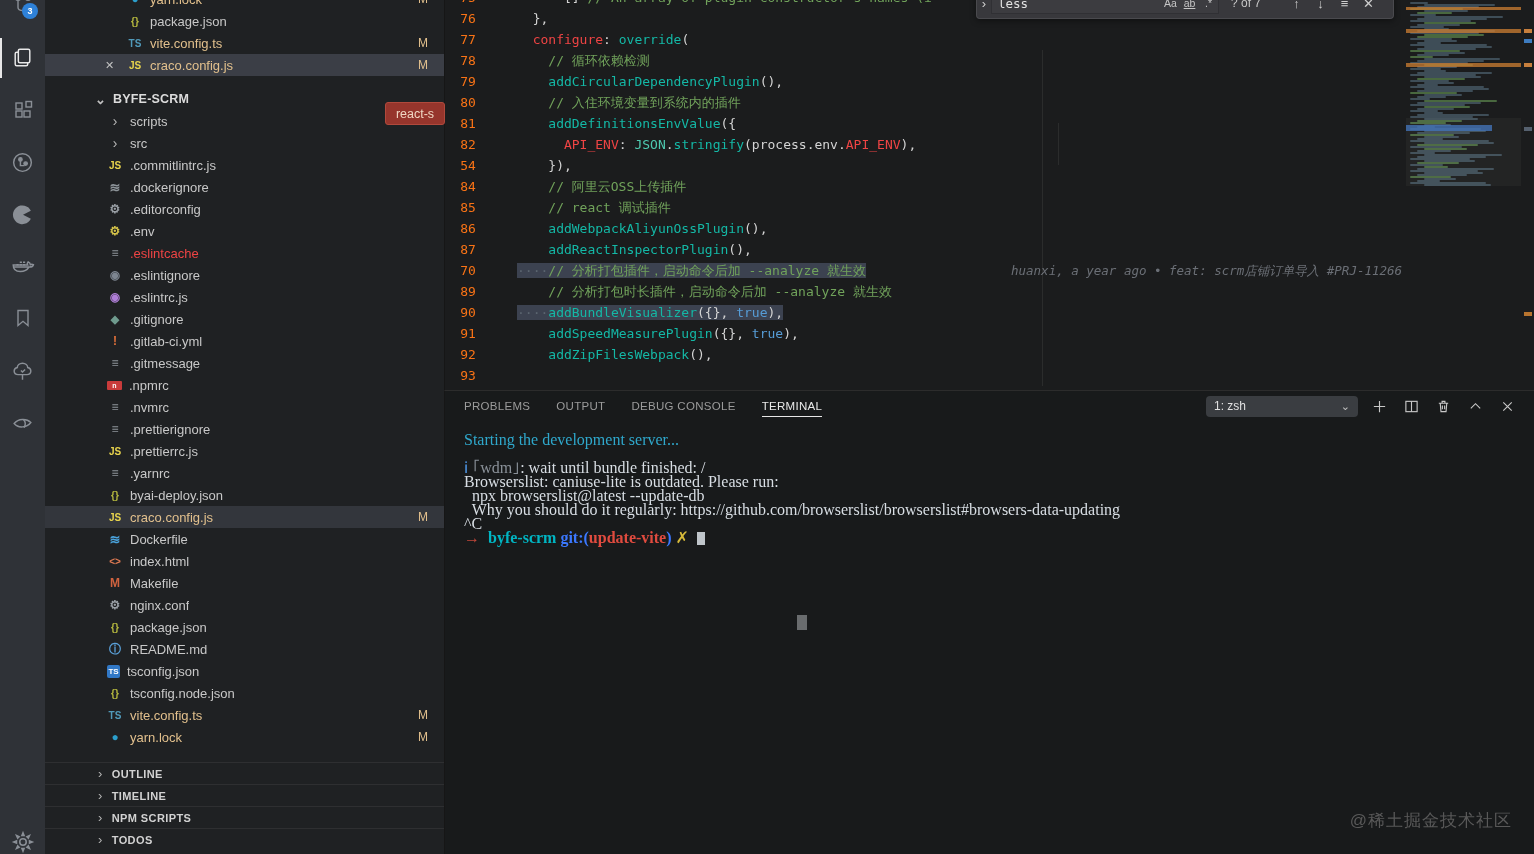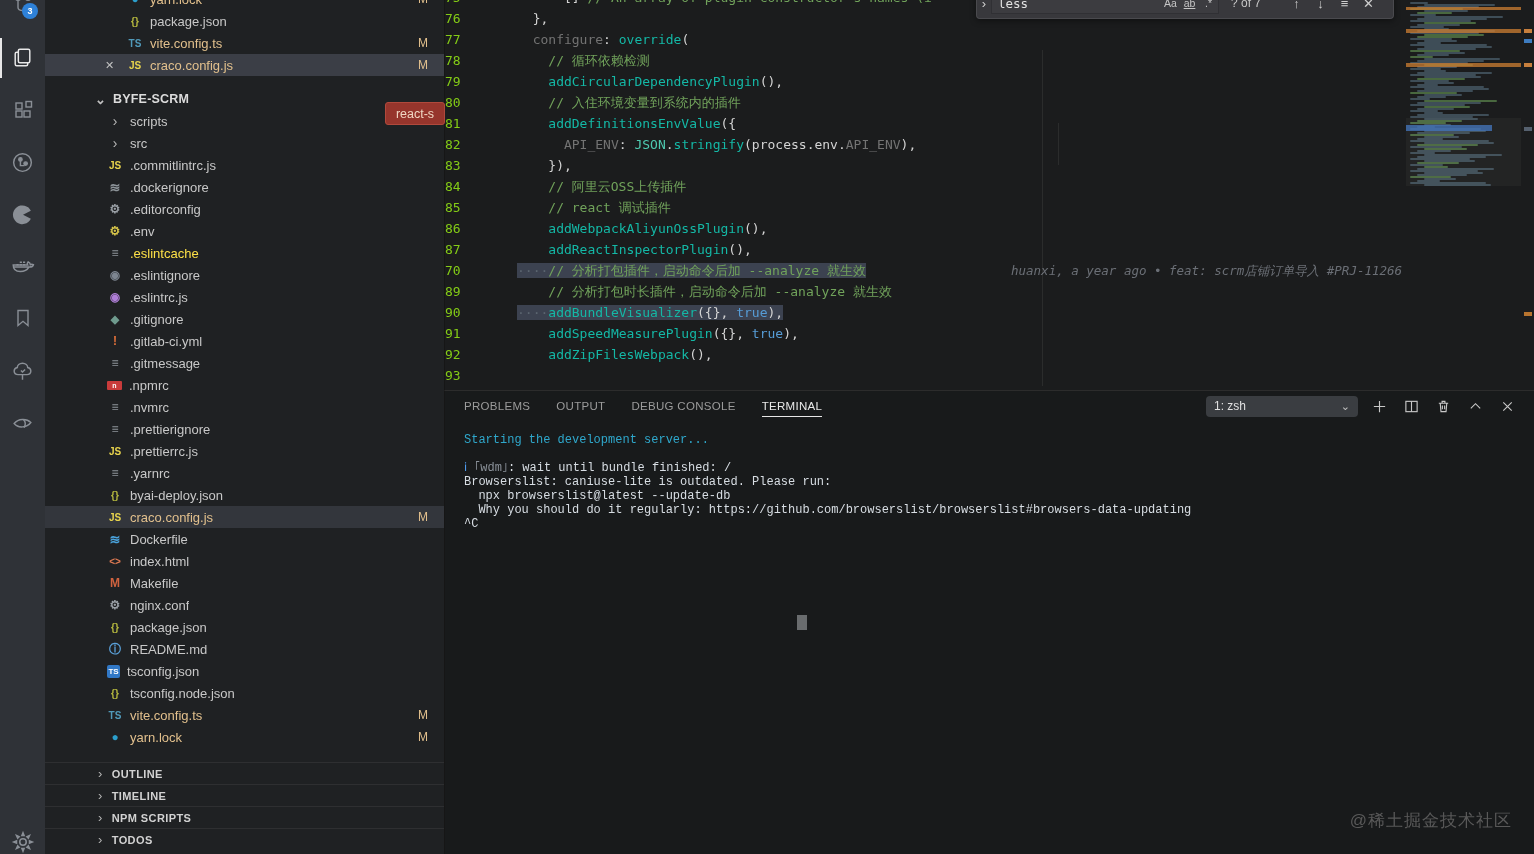--- a/index.html
+++ b/index.html
@@ -18,21 +18,21 @@
   
   #sidebar{position:absolute;left:45px;top:0;bottom:0;width:399px;background:#1f2123;overflow:hidden}
   .row{height:22px;display:flex;align-items:center;font-size:13px;color:#c8c8c8;position:relative;cursor:pointer;white-space:nowrap}
   .row.oe{padding-left:60px}
   .row.tree{padding-left:62px}
   .row .close-slot{width:22px;display:inline-flex;color:#c3c3c3;font-size:11px}
   .row .fi{width:16px;margin-right:7px;font-size:10px;font-weight:bold;display:inline-flex;justify-content:center;align-items:center;flex:none}
   .row .chev{width:16px;margin-right:7px;color:#b8b8b8;font-size:14px;display:inline-flex;justify-content:center}
   .row .lbl{overflow:hidden}
   .row .lbl.mod{color:#e2c08d}
-  .row .lbl.dim{color:#fde047}
+  .row .lbl.dim{color:#ef4444}
   .row .badge{position:absolute;right:16px;color:#e2c08d;font-size:12px}
   .row.active{background:#3b3e46}
   .row.selected{background:#33363c}
   .fi.js{color:#e8d44d}.fi.ts{color:#519aba}.fi.json{color:#b7ba3f}.fi.lines{color:#8d9499;font-size:12px}
   .fi.gear{color:#9aa0a6;font-size:12px}.fi.gearY{color:#d8c64a;font-size:12px}
   .fi.eslint{color:#b07fd8;font-size:12px}.fi.eslintG{color:#7d8590;font-size:12px}
   .fi.git{color:#6f9b8e;font-size:11px}.fi.gitlab{color:#e0703a;font-weight:900;font-size:12px}
   .fi.html{color:#e07b53;font-size:10px}.fi.make{color:#d0633f;font-size:12px}
   .fi.info{color:#5aa0d8;font-size:12px}.fi.yarn{color:#2b9ecb;font-size:12px}
   .fi.docker{color:#4aa3dc;font-size:13px}.fi.dockerG{color:#8d9499;font-size:13px}
@@ -44,25 +44,25 @@
   #bottom-sections{position:absolute;left:0;right:0;bottom:4px}
   .bsec{height:21px;border-top:1px solid #2e2f31;display:flex;align-items:center;padding-left:53px;
         font-size:11px;font-weight:bold;letter-spacing:.4px;color:#d2d2d2;cursor:pointer}
   .bsec .chev{margin-right:9px;font-size:13px;font-weight:normal;color:#b5b5b5}
   #overlay-badge{position:absolute;left:385px;top:102px;width:58px;height:21px;background:#96352c;border:1px solid #b0493c;
                  border-radius:3px;color:#f0d7c3;font-size:12.5px;display:flex;align-items:center;justify-content:center;z-index:9}
 
   
   #editor{position:absolute;left:444px;top:0;width:1090px;height:390px;background:#1b1c1d;overflow:hidden;border-left:1px solid #161616}
   #gutter{position:absolute;left:0;top:-13px;width:66px}
-  .ln{height:21px;line-height:21px;text-align:left;width:46px;color:#84cc16;font-family:"DejaVu Sans Mono",monospace;font-size:13px}
+  .ln{height:21px;line-height:21px;text-align:center;width:46px;color:#f97316;font-family:"DejaVu Sans Mono",monospace;font-size:13px}
   #code{position:absolute;left:66px;top:-13px;right:130px}
   .cl{position:relative;height:21px;line-height:21px;white-space:pre;font-family:"DejaVu Sans Mono",monospace;font-size:13px;padding-left:6px;color:#d4d4d4;cursor:text}
   .cl .comment{color:#71a35b}
-  .cl .prop{color:#737373}
+  .cl .prop{color:#ef4444}
   .cl .fn{color:#14b8a6}
   .cl .cls{color:#4ec9b0}
   .cl .kw{color:#569cd6}
   .cl .ws{color:#5b6570}
   .cl .sel{background:#3c4250}
   .cl .blame{position:absolute;left:500px;top:0;font-style:italic;color:#6b6f76;font-size:12.5px;background:none}
   .iguide{position:absolute;width:0;border-left:1px solid rgba(255,255,255,.07)}
 
   
   #findwidget{position:absolute;left:531px;top:-12px;width:416px;height:30px;background:#38383c;border:1px solid #4a4a4e;border-top:none;
@@ -87,21 +87,21 @@
   #panel{position:absolute;left:444px;top:390px;right:0;bottom:0;background:#181a1b;border-top:1px solid #2c2c2c;border-left:1px solid #161616}
   #panel-tabs{position:absolute;left:19px;top:0;height:30px;display:flex;gap:26px;align-items:center}
   .ptab{font-size:11.5px;letter-spacing:.3px;color:#9b9b9b;height:30px;display:flex;align-items:center;cursor:pointer;position:relative}
   .ptab.active{color:#e8e8e8}
   .ptab.active::after{content:"";position:absolute;left:0;right:0;bottom:4px;height:1px;background:#e7e7e7}
   #term-toolbar{position:absolute;right:16px;top:4px;display:flex;align-items:center;gap:10px}
   #term-select{width:152px;height:21px;background:#3a3d41;border-radius:4px;display:flex;align-items:center;padding:0 8px;box-sizing:border-box;font-size:12px;color:#e0e0e0;cursor:pointer}
   #term-select .cv{margin-left:auto;color:#c0c0c0;font-size:11px}
   .pact{width:22px;height:22px;display:flex;align-items:center;justify-content:center;color:#c8c8c8;cursor:pointer}
   .pact svg{stroke:currentColor;fill:none;stroke-width:1.2}
-  #terminal{position:absolute;left:19px;top:42px;right:10px;bottom:0;font-family:Liberation Mono, monospace;font-size:12px;line-height:14px;cursor:text}
+  #terminal{position:absolute;left:19px;top:42px;right:10px;bottom:0;font-family:Liberation Serif, serif;font-size:16px;line-height:14px;cursor:text}
   .tl{height:14px;white-space:pre}
   .tl .plain{color:#d8dee4}
   .tl .cyan{color:#2fa8cc}
   .tl .gray{color:#8a9199}
   .tl .blue{color:#4f9cf0}
   .tl .cyanb{color:#00b5c3;font-weight:bold}
   .tl .blueb{color:#3b78ff;font-weight:bold}
   .tl .redb{color:#e04b3f;font-weight:bold}
   .tl .red{color:#c4473a;font-weight:bold}
   .tl .yellow{color:#d7ba3a}
@@ -357,21 +357,21 @@
 <div id="editor">
   <div id="gutter">
       <div class="ln">75</div>
       <div class="ln">76</div>
       <div class="ln">77</div>
       <div class="ln">78</div>
       <div class="ln">79</div>
       <div class="ln">80</div>
       <div class="ln">81</div>
       <div class="ln">82</div>
-      <div class="ln">83</div>
+      <div class="ln">54</div>
       <div class="ln">84</div>
       <div class="ln">85</div>
       <div class="ln">86</div>
       <div class="ln">87</div>
       <div class="ln">70</div>
       <div class="ln">89</div>
       <div class="ln">90</div>
       <div class="ln">91</div>
       <div class="ln">92</div>
       <div class="ln">93</div>
@@ -566,17 +566,18 @@
       </span>
   </div>
   <div id="terminal">
       <div class="tl"><span class="cyan">Starting the development server...</span></div>
       <div class="tl"></div>
       <div class="tl"><span class="blue">ℹ</span><span class="gray"> ｢wdm｣</span><span class="plain">: wait until bundle finished: /</span></div>
       <div class="tl"><span class="plain">Browserslist: caniuse-lite is outdated. Please run:</span></div>
       <div class="tl"><span class="plain">  npx browserslist@latest --update-db</span></div>
       <div class="tl"><span class="plain">  Why you should do it regularly: https://github.com/browserslist/browserslist#browsers-data-updating</span></div>
       <div class="tl"><span class="plain">^C</span></div>
+      <div class="tl"><span class="red">→</span><span class="cyanb">  byfe-scrm</span><span class="blueb"> git:(</span><span class="redb">update-vite</span><span class="blueb">)</span><span class="yellow"> ✗</span><span class="cursor-block"></span></div>
     </div>
 </div>
 
 <div id="mouse-artifact"></div>
 <div id="watermark">@稀土掘金技术社区</div>
 
 </body></html>

